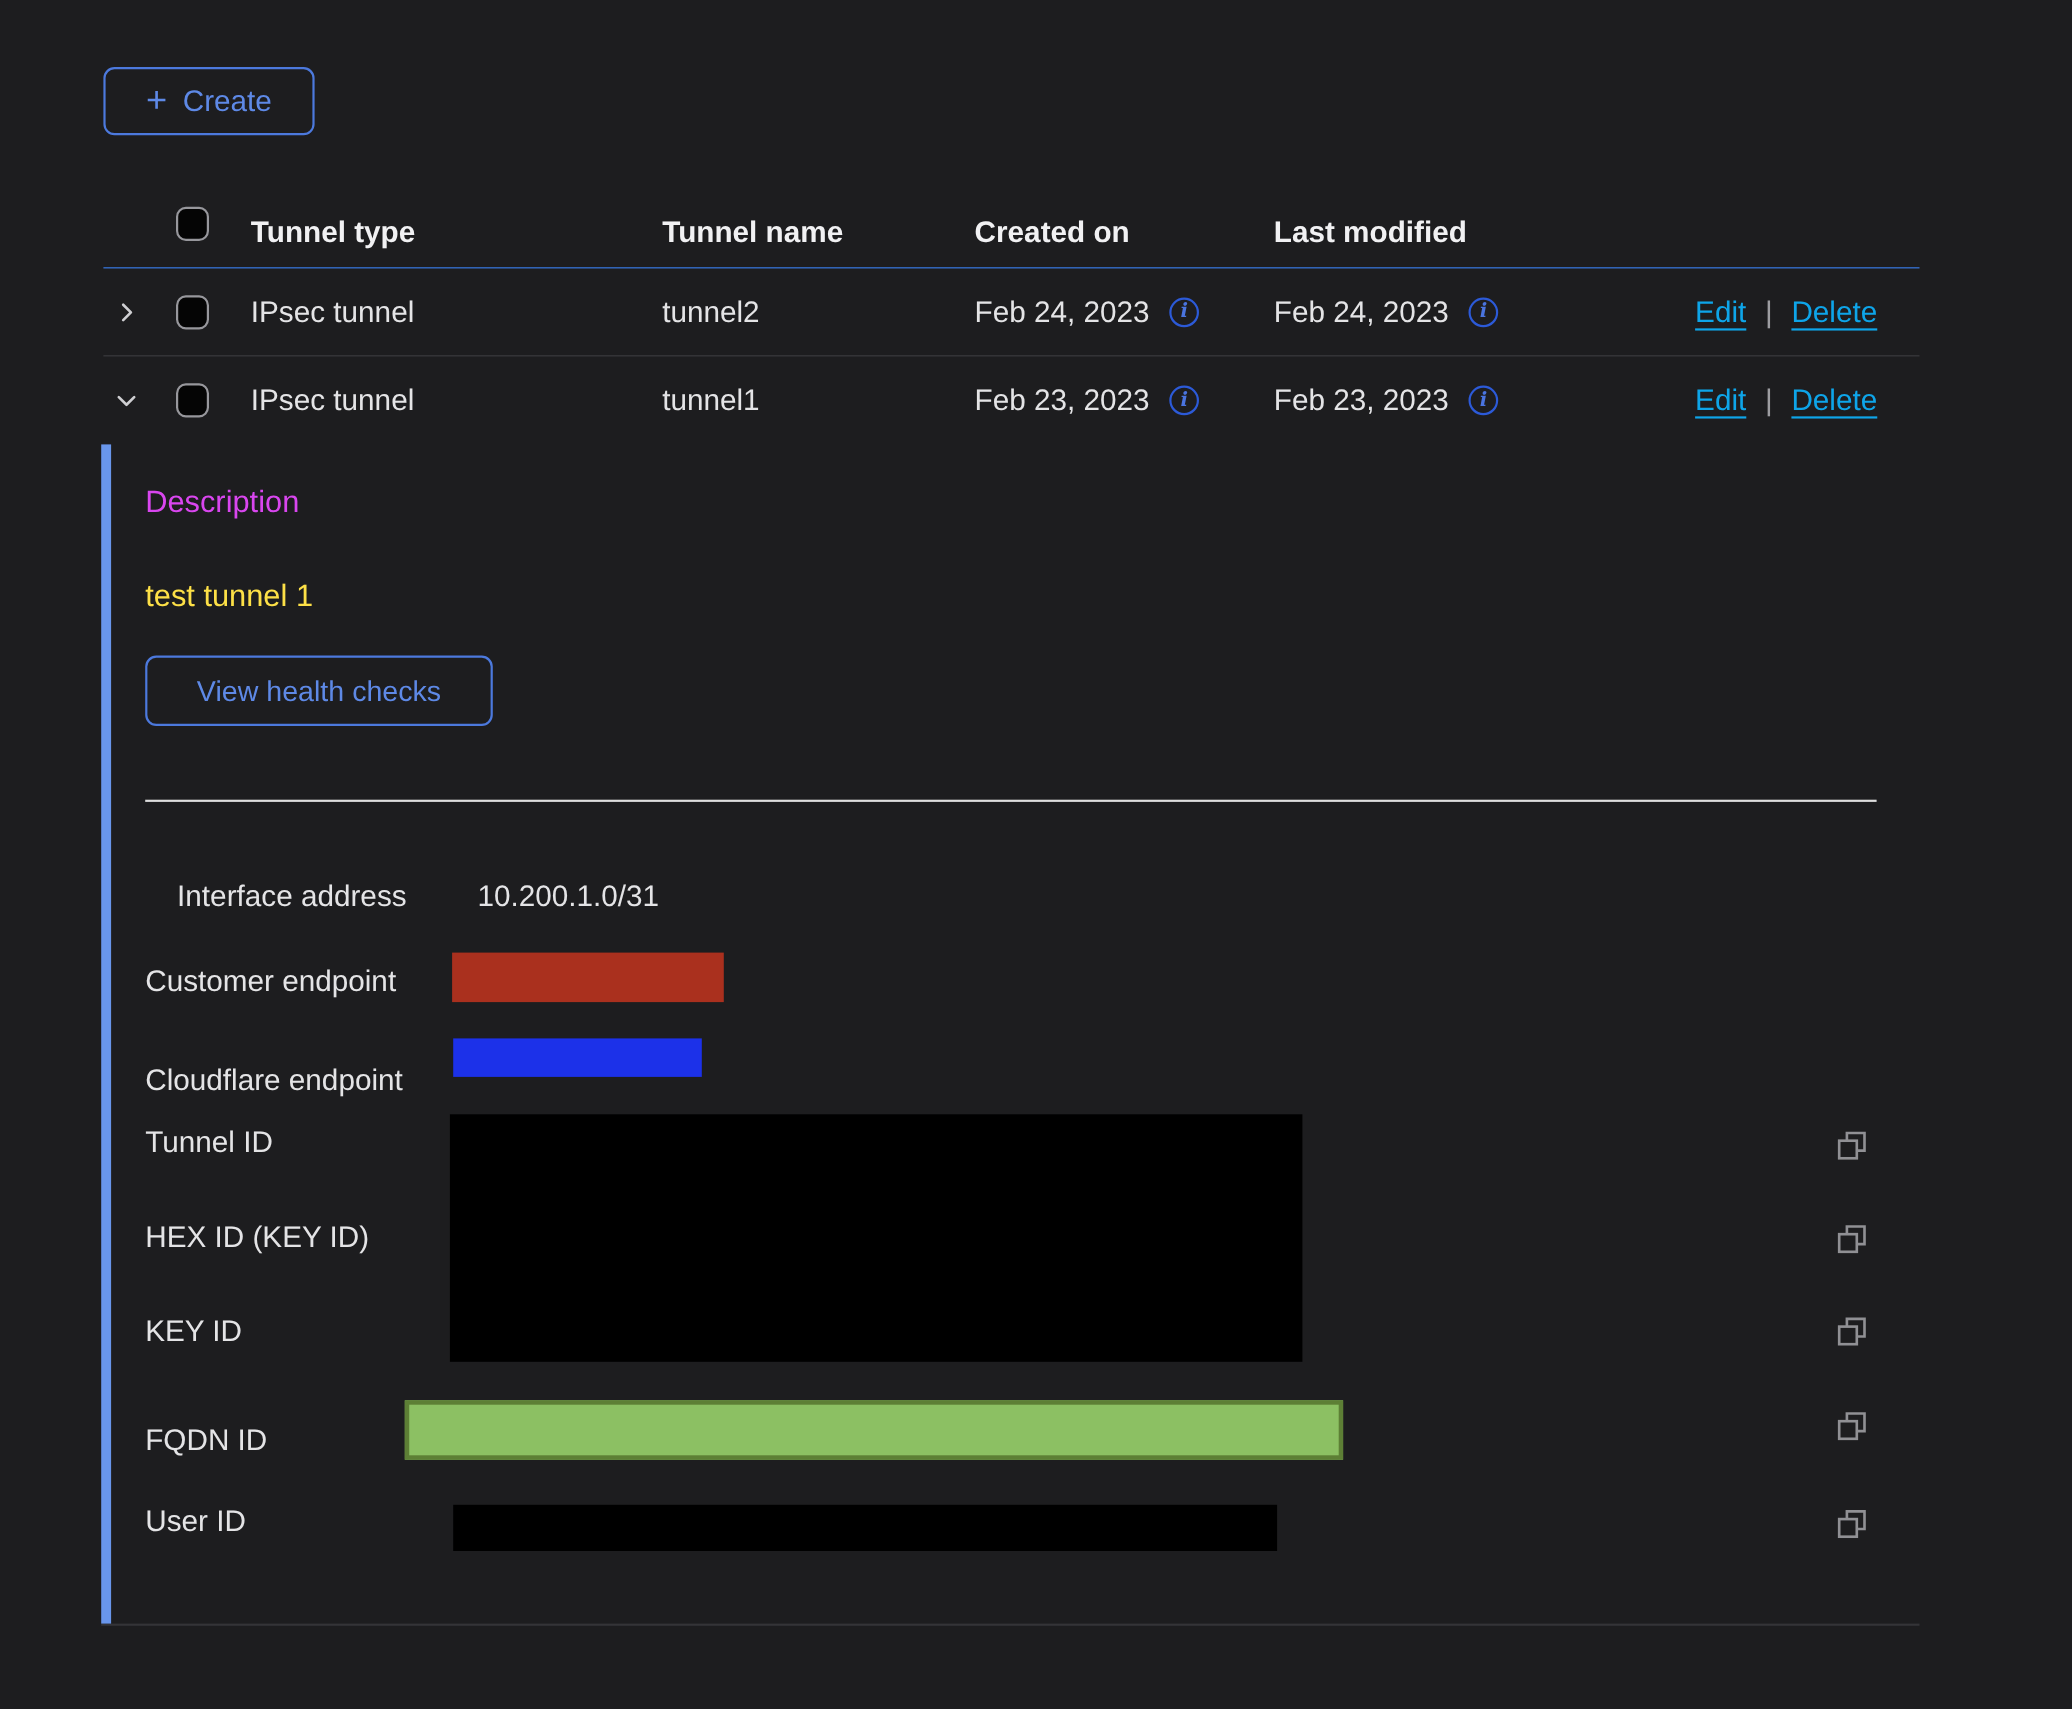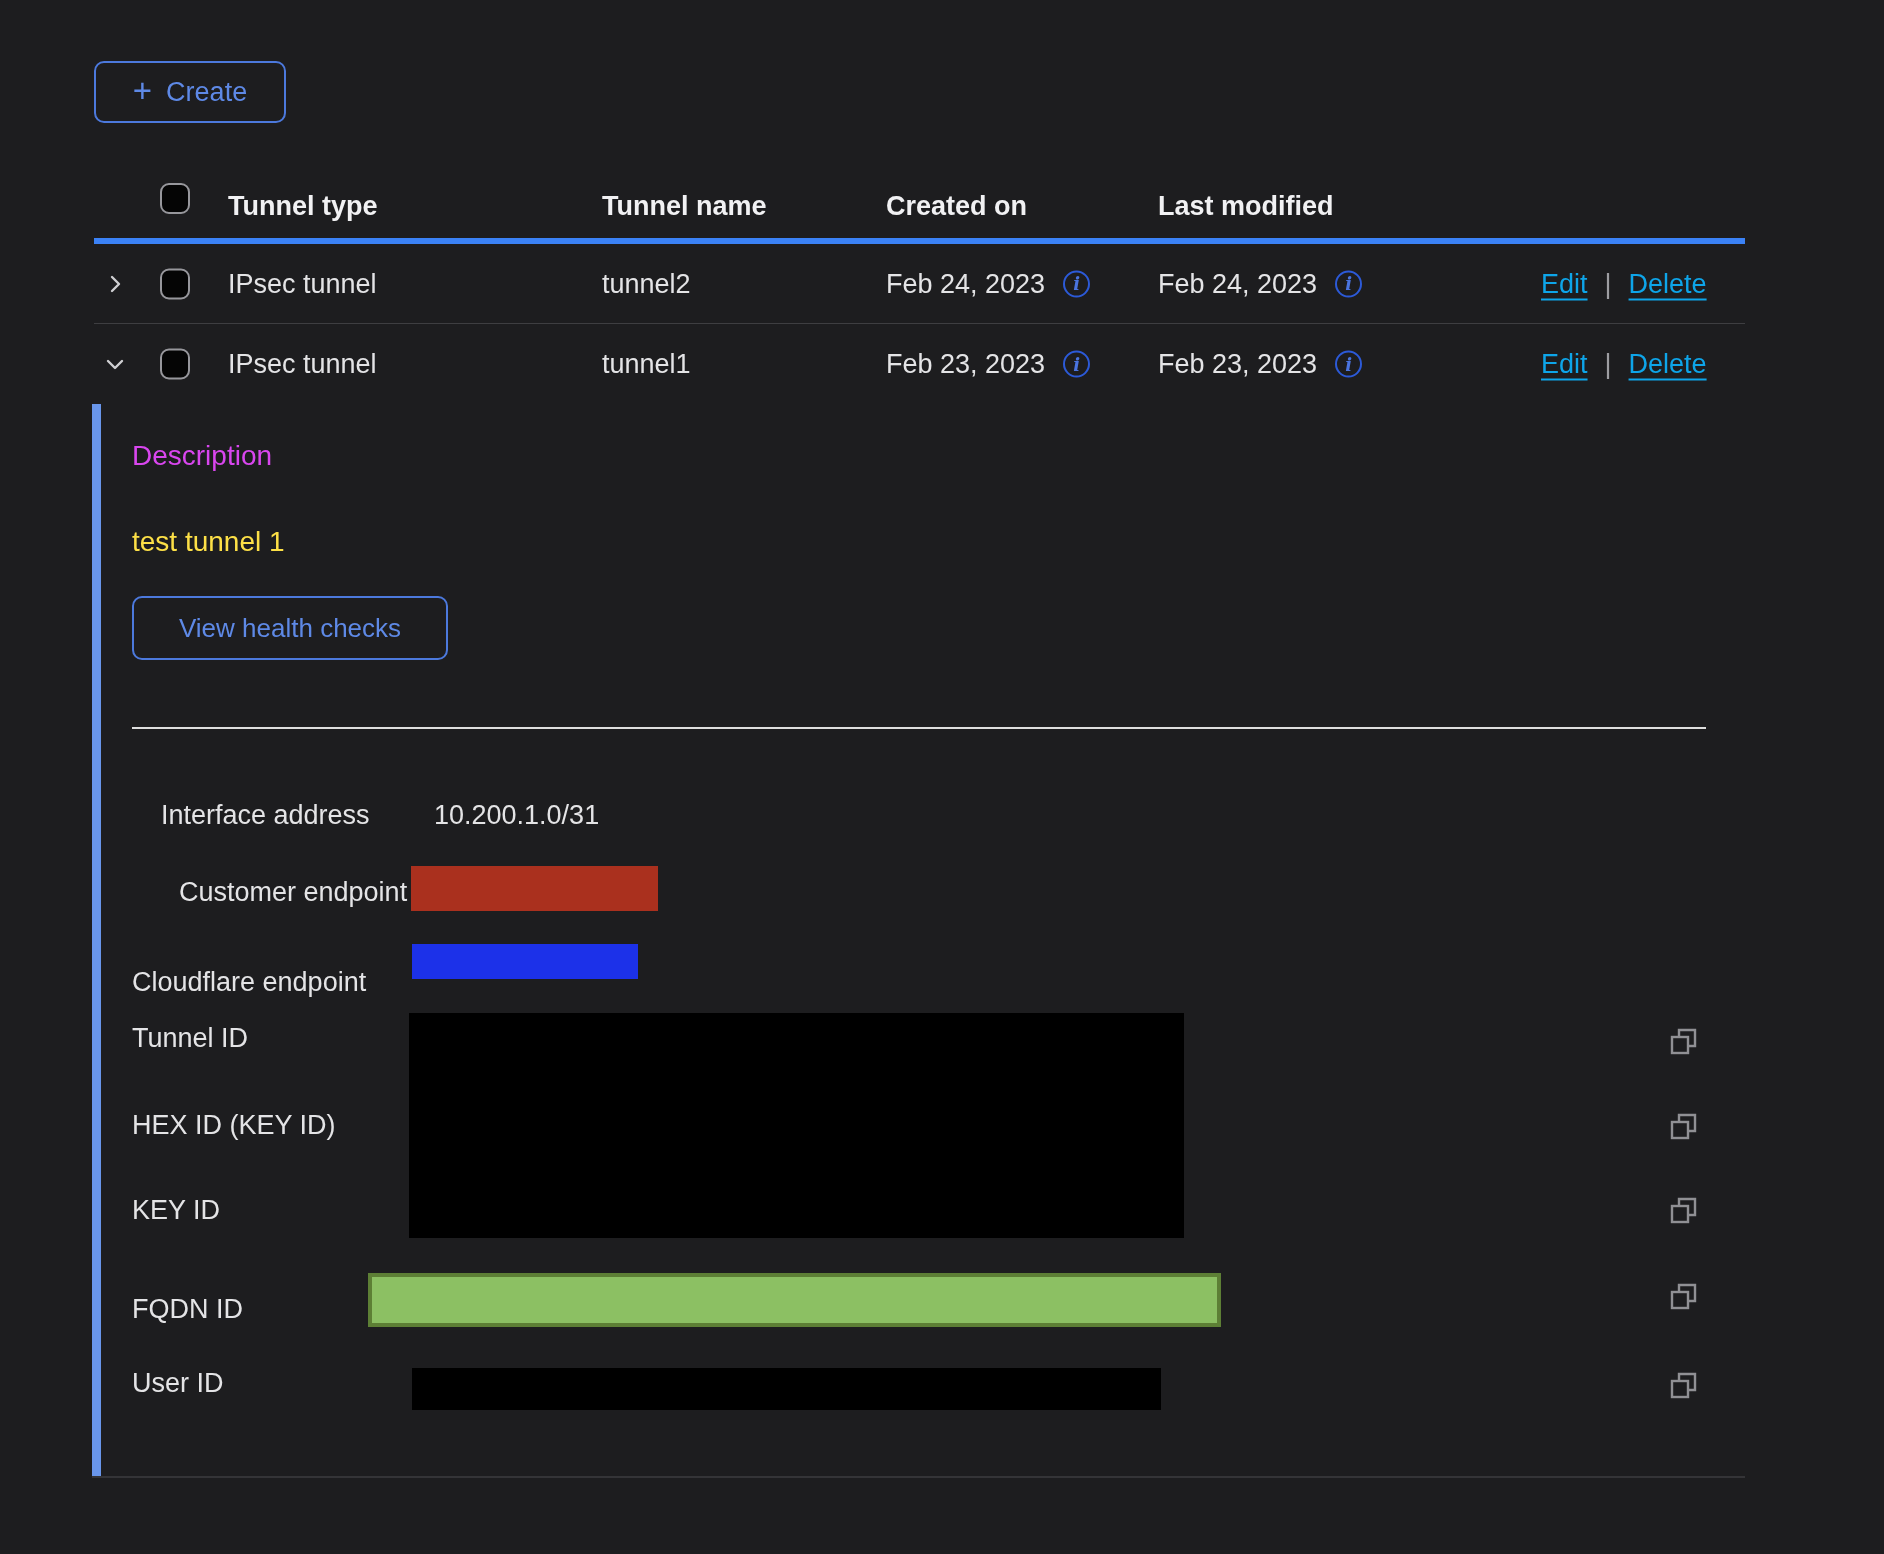--- a/index.html
+++ b/index.html
@@ -14,21 +14,21 @@
     display:inline-flex;align-items:center;justify-content:center;gap:14px;
     border:2px solid #4c79dd;border-radius:10px;background:transparent;
     color:#5e89e6;font-size:27px;font-family:"Liberation Sans",sans-serif;
     cursor:pointer;box-sizing:border-box;
   }
   .btn-outline .plus{font-size:33px;font-weight:300;line-height:1;transform:translateY(-2px);}
 
   
   .thead{
     left:94px;top:150px;width:1651px;height:94px;
-    border-bottom:6px solid #3b82f6;box-sizing:border-box;
+    border-bottom:1px solid #3b82f6;box-sizing:border-box;
   }
   .trow{
     left:94px;width:1651px;height:80px;
     border-bottom:1px solid #3e3e41;box-sizing:border-box;
   }
   .trow.noborder{border-bottom:none;}
   .cell{position:absolute;font-size:27px;color:#e4e4e6;top:50%;transform:translateY(-50%);white-space:nowrap;display:flex;align-items:center;}
   .thead .cell{font-weight:700;color:#f1f1f3;top:auto;bottom:16px;transform:none;}
   .c-chev{left:6px;width:34px;}
   .c-cbx{left:66px;}
@@ -168,21 +168,21 @@
 
     <button class="btn-outline health-btn">
       <span>View health checks</span>
     </button>
 
     <span class="divider"></span>
 
     <span class="f-label" style="top:395px;margin-left:29px;">Interface address</span>
     <span class="f-value" style="left:342px;top:395px;">10.200.1.0/31</span>
 
-    <span class="f-label" style="top:472px;margin-left:47px;">Customer endpoint</span>
+    <span class="f-label" style="top:472px;">Customer endpoint</span>
     <span class="redact red"></span>
 
     <span class="f-label" style="top:562px;">Cloudflare endpoint</span>
     <span class="redact blue"></span>
 
     <span class="f-label" style="top:618px;">Tunnel ID</span>
     <span class="f-label" style="top:705px;">HEX ID (KEY ID)</span>
     <span class="f-label" style="top:790px;">KEY ID</span>
     <span class="redact black-box"></span>
 

